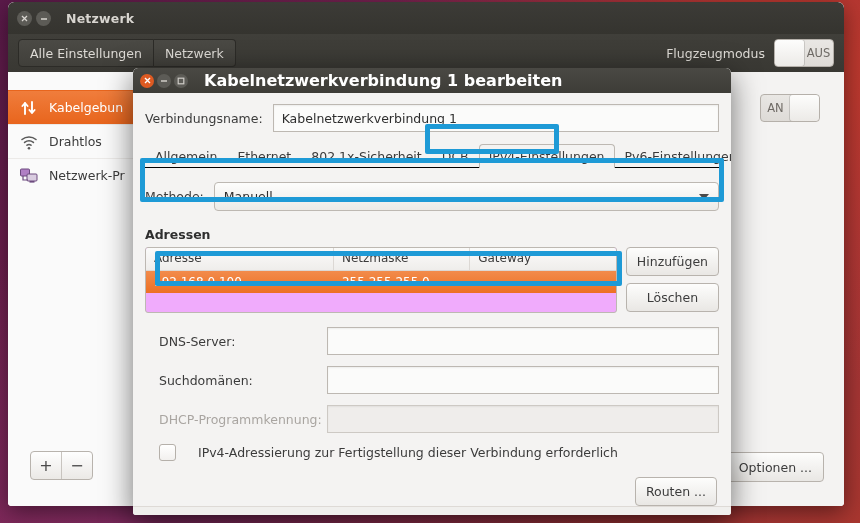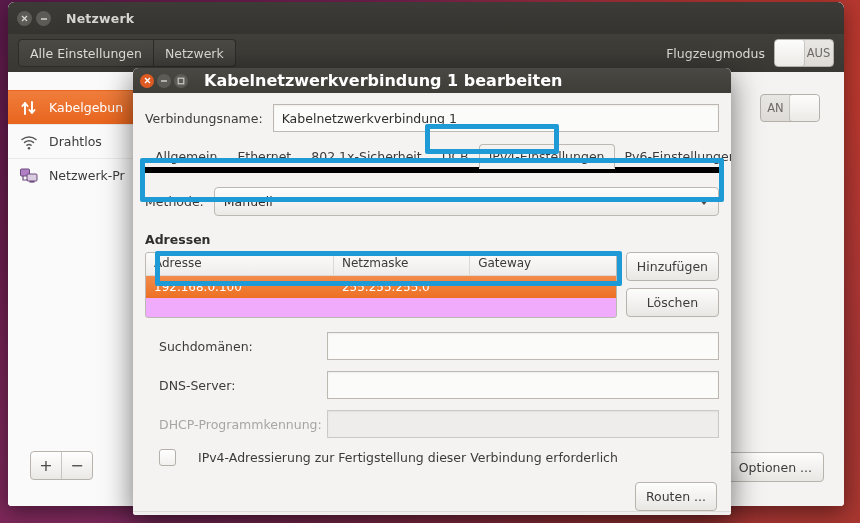--- a/index.html
+++ b/index.html
@@ -233,21 +233,21 @@
     color: #2e2e2e;
     box-shadow: inset 0 1px 2px rgba(0,0,0,0.06);
   }
   .tfield.disabled { background: #efedeb; color: #a9a5a1; border-color: #cdc9c4; }
 
   
   #tabstrip {
     display: flex;
     align-items: flex-end;
     height: 25px;
-    border-bottom: 6px solid #000000;
+    border-bottom: 1px solid #000000;
     position: relative;
   }
   .tab {
     height: 23px;
     padding: 0 9px;
     display: flex; align-items: center;
     font-size: 12.5px;
     color: #3b3b3b;
     border: 1px solid transparent;
     border-bottom: none;
@@ -556,26 +556,26 @@
             <div class="col-c"></div>
           </div>
         </div>
         <div class="addr-btns">
           <div class="btn">Hinzufügen</div>
           <div class="btn">Löschen</div>
         </div>
       </div>
 
       <div class="frow">
+        <div class="flabel">DNS-Server:</div>
+        <div class="tfield"></div>
+      </div>
+
+      <div class="frow">
         <div class="flabel">Suchdomänen:</div>
-        <div class="tfield"></div>
-      </div>
-
-      <div class="frow">
-        <div class="flabel">DNS-Server:</div>
         <div class="tfield"></div>
       </div>
 
       <div class="frow">
         <div class="flabel dis">DHCP-Programmkennung:</div>
         <div class="tfield disabled"></div>
       </div>
 
       <div class="checkrow">
         <div class="cbox"></div>

